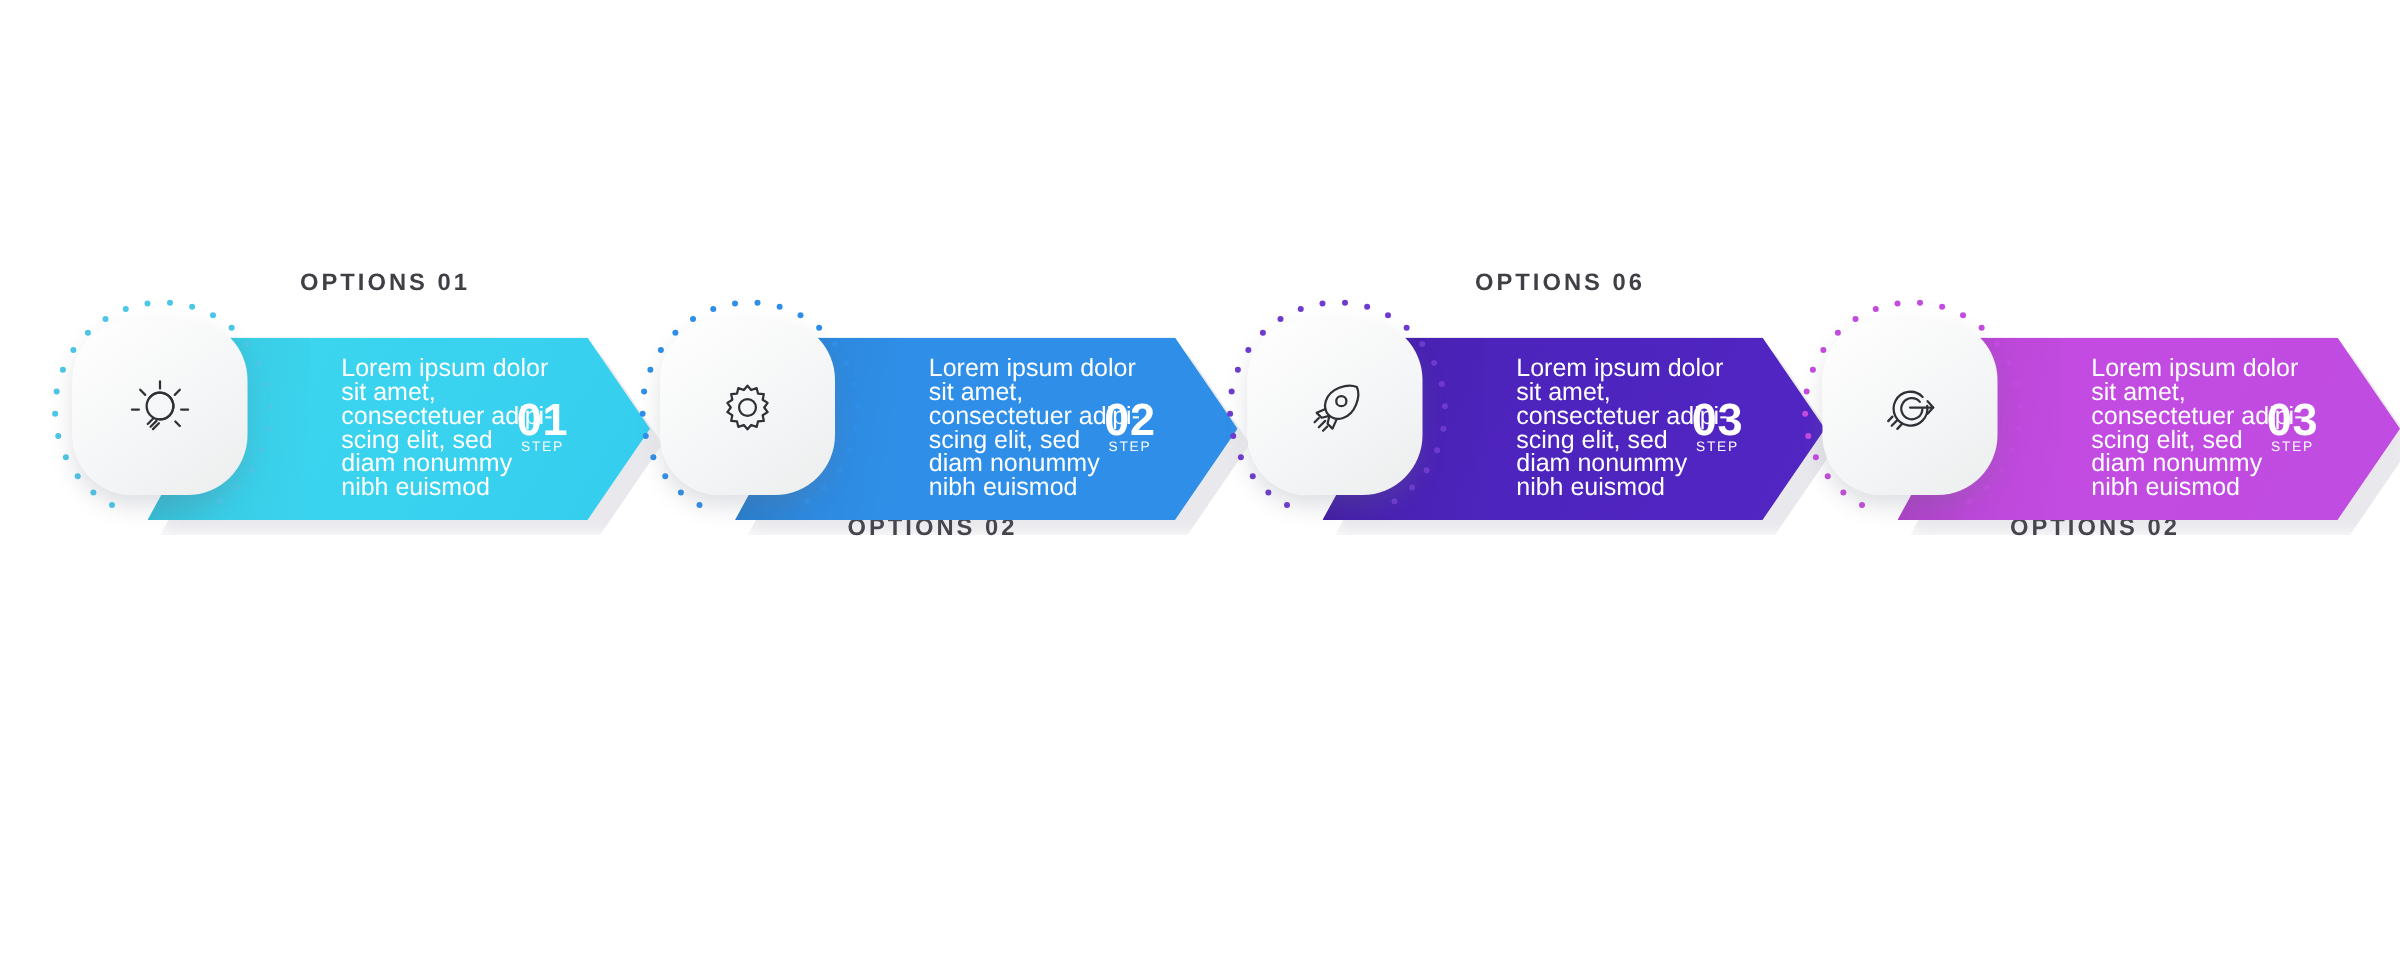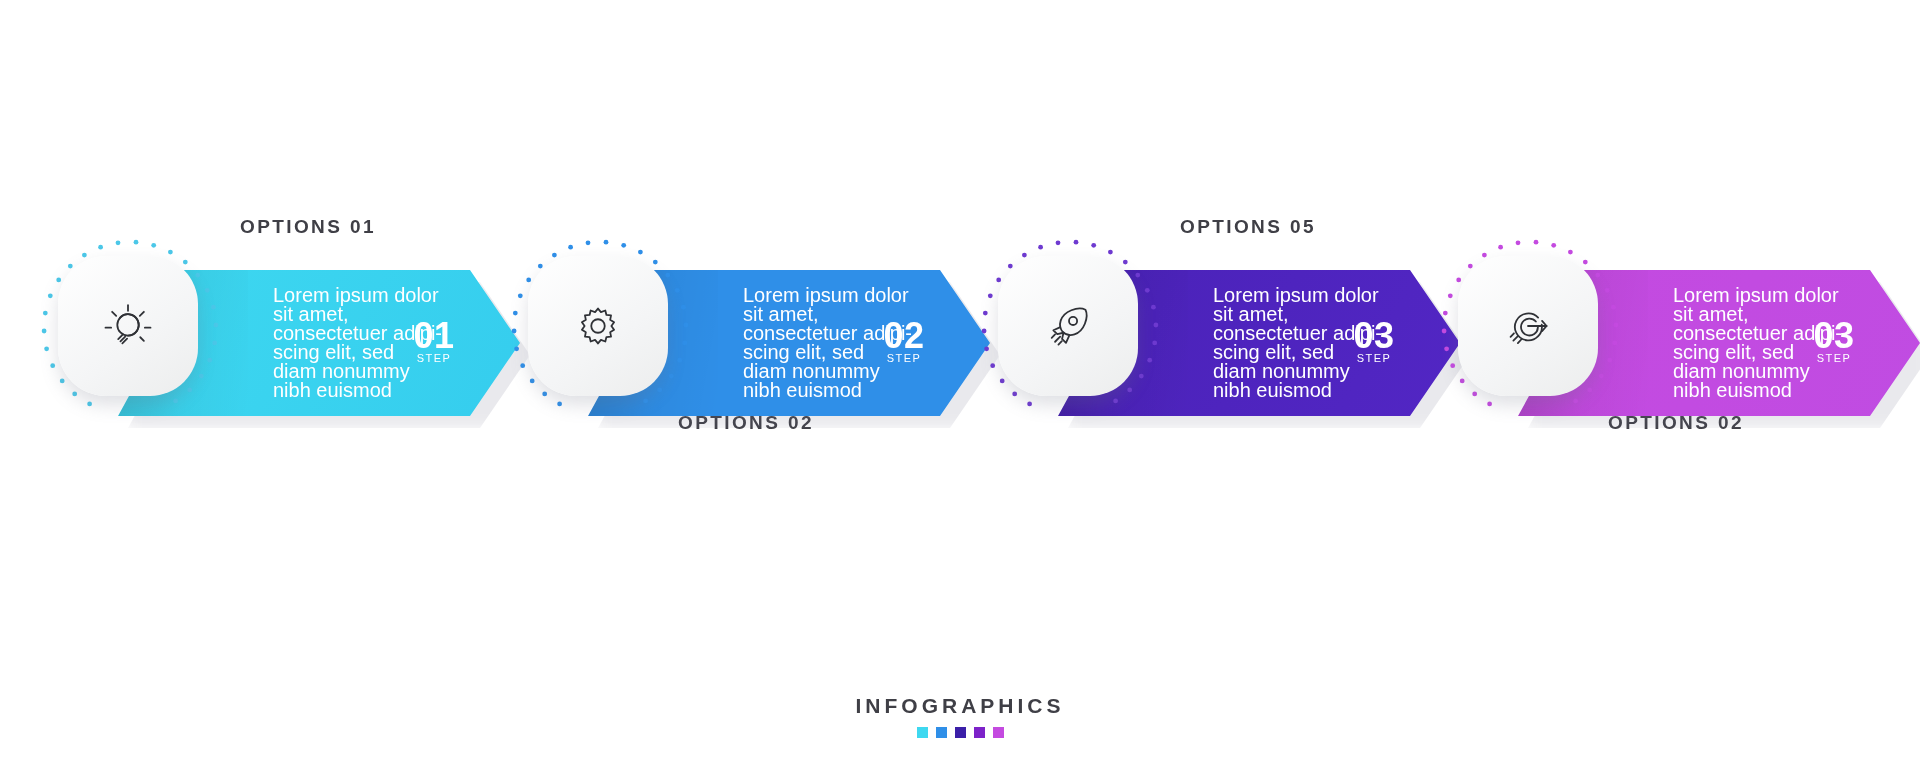--- a/index.html
+++ b/index.html
@@ -321,21 +321,21 @@
         <span>
           <svg viewBox="0 0 48 48">
             <path d="M24 8.5 l2.6 3.1 3.9 -1.4 1 4 4.1 .3 -.8 4 3.5 2.2 -2.4 3.3 2.4 3.3 -3.5 2.2 .8 4 -4.1 .3 -1 4 -3.9 -1.4 -2.6 3.1 -2.6 -3.1 -3.9 1.4 -1 -4 -4.1 -.3 .8 -4 -3.5 -2.2 2.4 -3.3 -2.4 -3.3 3.5 -2.2 -.8 -4 4.1 -.3 1 -4 3.9 1.4 z"></path>
             <circle cx="24" cy="24" r="6"></circle>
           </svg>
         </span>
       </div>
     </div>
 
     <div class="step step-2">
-      <div class="option-label above">OPTIONS 05</div>
+      <div class="option-label above">OPTIONS 06</div>
 
       <div class="band-wrap">
         <div class="band-shadow"></div>
         <div class="band" id="band-3" style="background: linear-gradient(120deg, rgb(74, 34, 184) 0%, rgb(82, 38, 196) 100%);">
           <div class="band-inner-shade"></div>
           <div class="band-text">Lorem ipsum dolor sit amet, consectetuer adipi-scing elit, sed diam nonummy nibh euismod</div>
           <div class="band-step">
             <span class="num">03</span>
             <span class="lbl">STEP</span>
           </div>
@@ -444,24 +444,14 @@
             <path d="M15 33 l-4 4"></path>
             <path d="M11.5 30.5 l-3 3.2"></path>
             <path d="M18 36 l-3 3.2"></path>
           </svg>
         </span>
       </div>
     </div>
 
   </div>
 
-  <div class="footer">
-    <div class="footer-title">INFOGRAPHICS</div>
-    <div class="footer-dots" id="footer-dots">
-        <i style="background: rgb(62, 216, 240);"></i>
-        <i style="background: rgb(47, 143, 232);"></i>
-        <i style="background: rgb(59, 31, 168);"></i>
-        <i style="background: rgb(125, 34, 201);"></i>
-        <i style="background: rgb(196, 74, 224);"></i>
-      </div>
-  </div>
 
 </div>
 
 </body></html>

